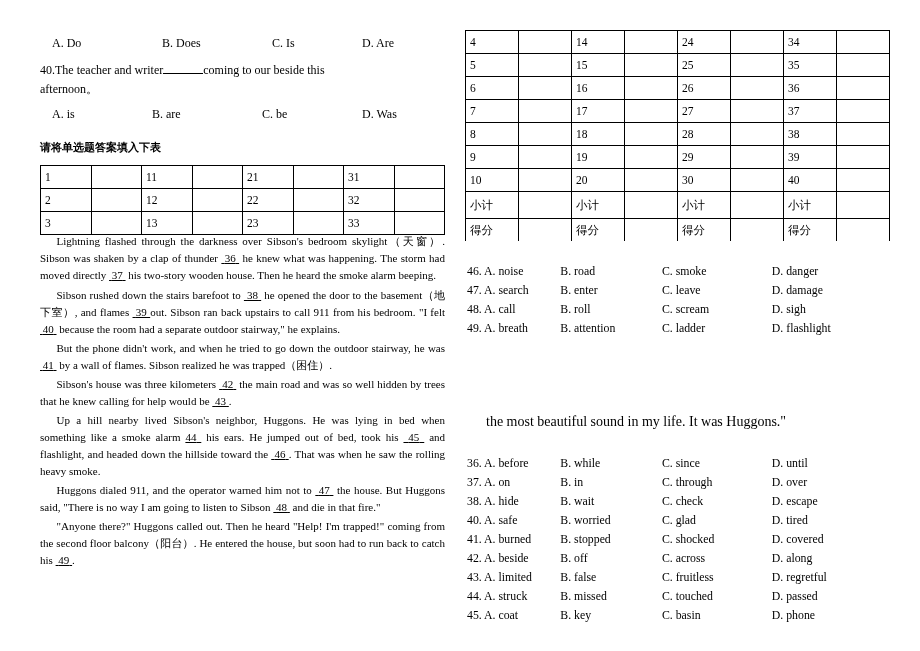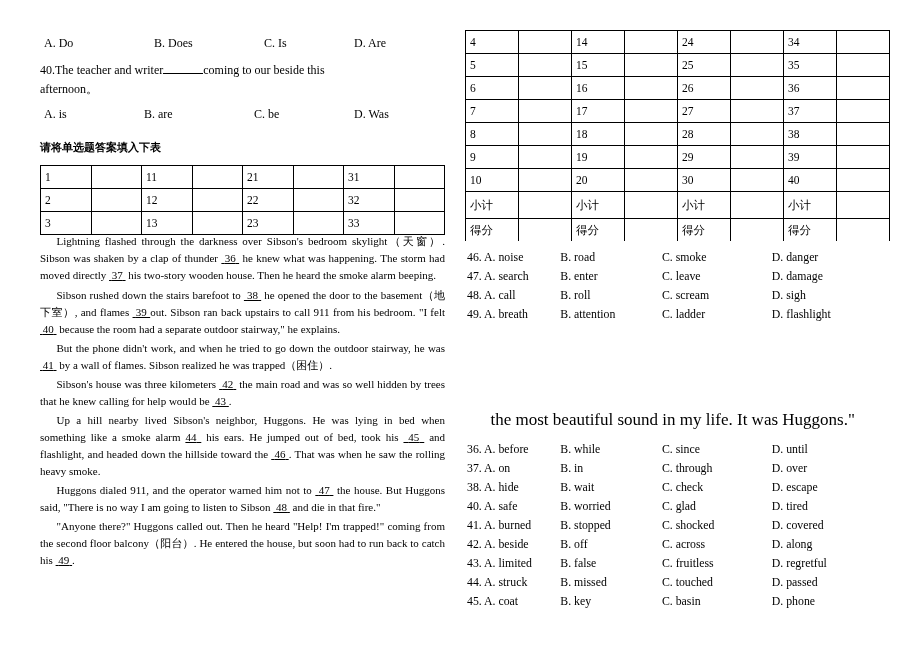--- a/index.html
+++ b/index.html
@@ -24,21 +24,21 @@
   .col-left {
     width: 460px;
     padding: 30px 15px 10px 40px;
   }
   .col-right {
     width: 460px;
     padding: 0 30px 10px 5px;
   }
   .choices {
     display: flex;
-    margin: 6px 0 10px 4px;
+    margin: 6px 0 10px 12px;
   }
   .choices span {
     display: inline-block;
   }
   .q39-choices span:nth-child(1){width:110px;}
   .q39-choices span:nth-child(2){width:110px;}
   .q39-choices span:nth-child(3){width:90px;}
   .q39-choices span:nth-child(4){}
   .q40-text { margin:4px 0 8px 0; line-height:1.6;}
   .q40-choices span:nth-child(1){width:100px;}
@@ -60,27 +60,27 @@
   }
   .passage {
     margin-top: -2px;
     line-height: 1.55;
     font-size: 11px;
     text-align: justify;
   }
   .passage p { margin: 0 0 2px 0; text-indent: 1.5em;}
   .u { text-decoration: underline; }
   .footer-line {
-    margin-top:12px;
-    font-size:17px;
+    margin-top:2px;
+    font-size:14px;
     text-indent:1.5em;
     line-height:1.55;
   }
   .opts-table {
-    margin-top: 6px;
+    margin-top: 20px;
     width:100%;
     font-size:11.8px;
   }
   .opts-table td {
     padding: 1px 0;
     white-space: nowrap;
   }
   .opts-table td:nth-child(1){width:22%;}
   .opts-table td:nth-child(2){width:24%;}
   .opts-table td:nth-child(3){width:26%;}

